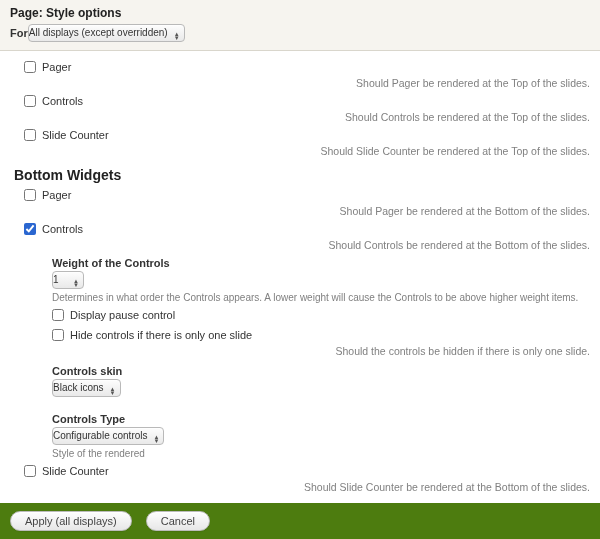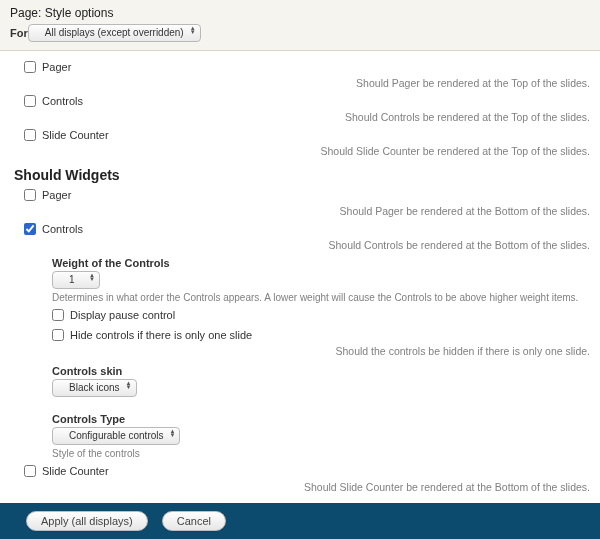--- a/index.html
+++ b/index.html
@@ -12,41 +12,41 @@
     color: #333;
     background: #fff;
     overflow: hidden;
   }
   .header {
     background: #f6f4ef;
     border-bottom: 1px solid #d9d6cc;
     padding: 6px 10px 8px 10px;
   }
   .page-title {
-    font-weight: normal;
+    font-weight: bold;
     font-size: 12px;
     color: #222;
     margin-bottom: 4px;
   }
   .for-row {
     display: flex;
     align-items: center;
   }
   .for-label {
     font-weight: bold;
     font-size: 11px;
   }
   .mac-select {
     display: inline-flex;
-    align-items: flex-start;
+    align-items: flex-end;
     justify-content: space-between;
     background: linear-gradient(#fdfdfd, #e9e9e9);
     border: 1px solid #b9b9b9;
     border-radius: 4px;
-    padding: 1px 4px 1px 16px;
+    padding: 1px 4px 1px 0;
     font-size: 10px;
     line-height: 14px;
     white-space: nowrap;
     box-shadow: 0 1px 0 rgba(255,255,255,0.6) inset;
     cursor: default;
     min-height: 14px;
   }
   .mac-select .chev {
     margin-left: 6px;
     display: inline-flex;
@@ -97,24 +97,24 @@
   }
   .sub-title {
     font-weight: bold;
     font-size: 11px;
     color: #333;
     margin: 6px 0 2px 0;
   }
   .footer {
     position: absolute;
     left: 0; right: 0; bottom: 0;
-    padding: 8px 26px;
+    padding: 8px 10px;
     display: flex;
     gap: 14px;
-    background: #0c4a6e;
+    background: #4d7c0f;
   }
   .mac-btn {
     display: inline-flex;
     align-items: center;
     justify-content: center;
     background: linear-gradient(#fefefe, #e7e7e7);
     border: 1px solid #bcbcbc;
     border-radius: 12px;
     padding: 3px 14px;
     font-size: 11px;
@@ -159,21 +159,21 @@
   </div>
 
   <div class="option-row indent-1">
     <label class="cb">
       <input type="checkbox" style="">
       <span class="cb-label">Slide Counter</span>
     </label>
     <div class="desc">Should Slide Counter be rendered at the Top of the slides.</div>
   </div>
 
-  <div class="section-title">Should Widgets</div>
+  <div class="section-title">Bottom Widgets</div>
 
   <div class="option-row indent-1">
     <label class="cb">
       <input type="checkbox" style="">
       <span class="cb-label">Pager</span>
     </label>
     <div class="desc">Should Pager be rendered at the Bottom of the slides.</div>
   </div>
 
   <div class="option-row indent-1">
@@ -224,21 +224,21 @@
 
   <div class="indent-2" style="margin-top:16px;">
     <div class="sub-title">Controls Type</div>
     <span class="mac-select">
       <span>Configurable controls</span>
       <span class="chev">
           <span>▲</span>
           <span>▼</span>
         </span>
     </span>
-    <div class="desc-noindent" style="margin-top:3px;">Style of the controls</div>
+    <div class="desc-noindent" style="margin-top:3px;">Style of the rendered</div>
   </div>
 
   <div class="option-row indent-1" style="margin-top:6px;">
     <label class="cb">
       <input type="checkbox" style="">
       <span class="cb-label">Slide Counter</span>
     </label>
     <div class="desc">Should Slide Counter be rendered at the Bottom of the slides.</div>
   </div>
 

